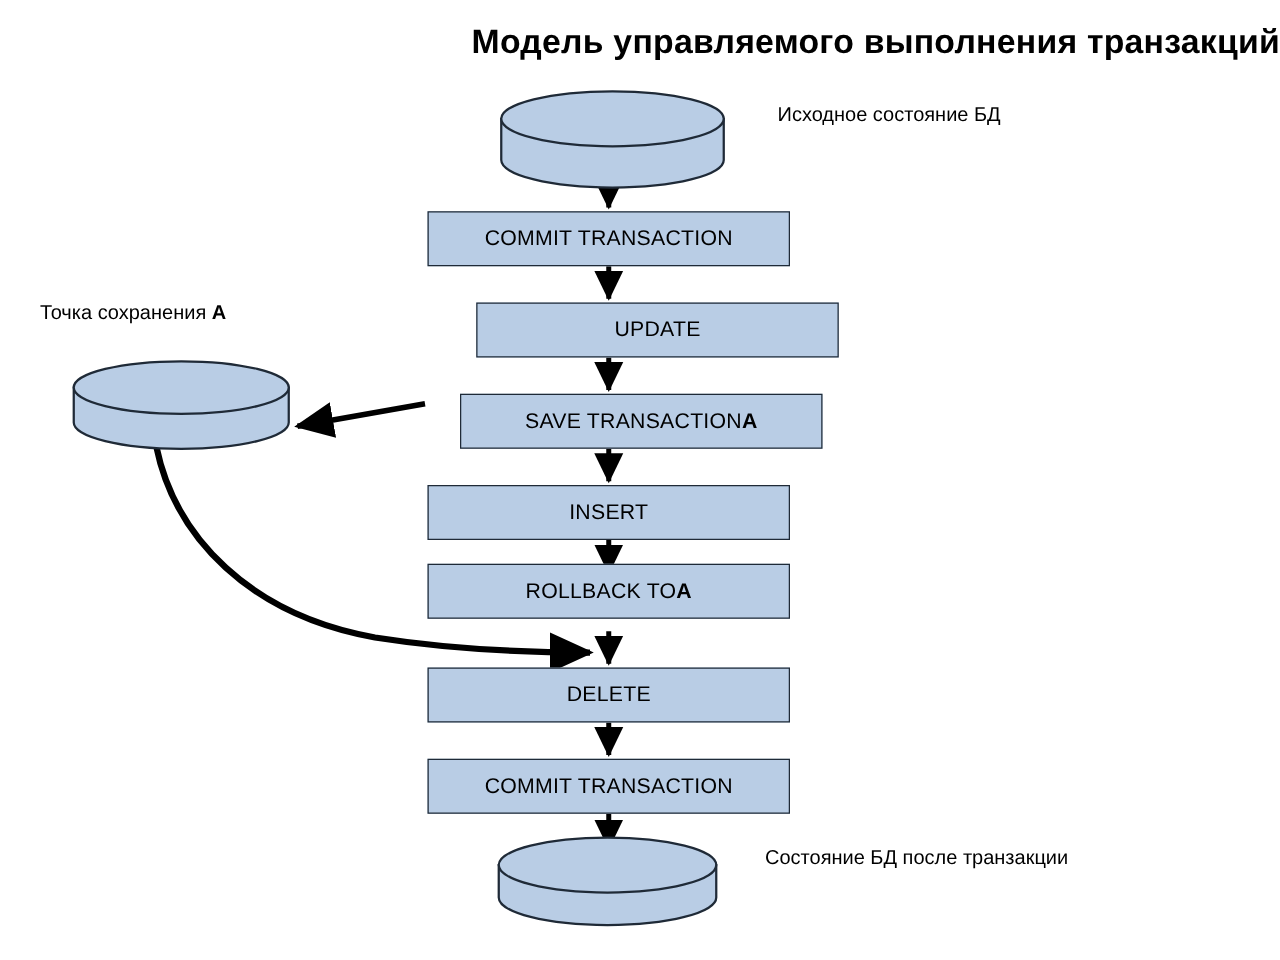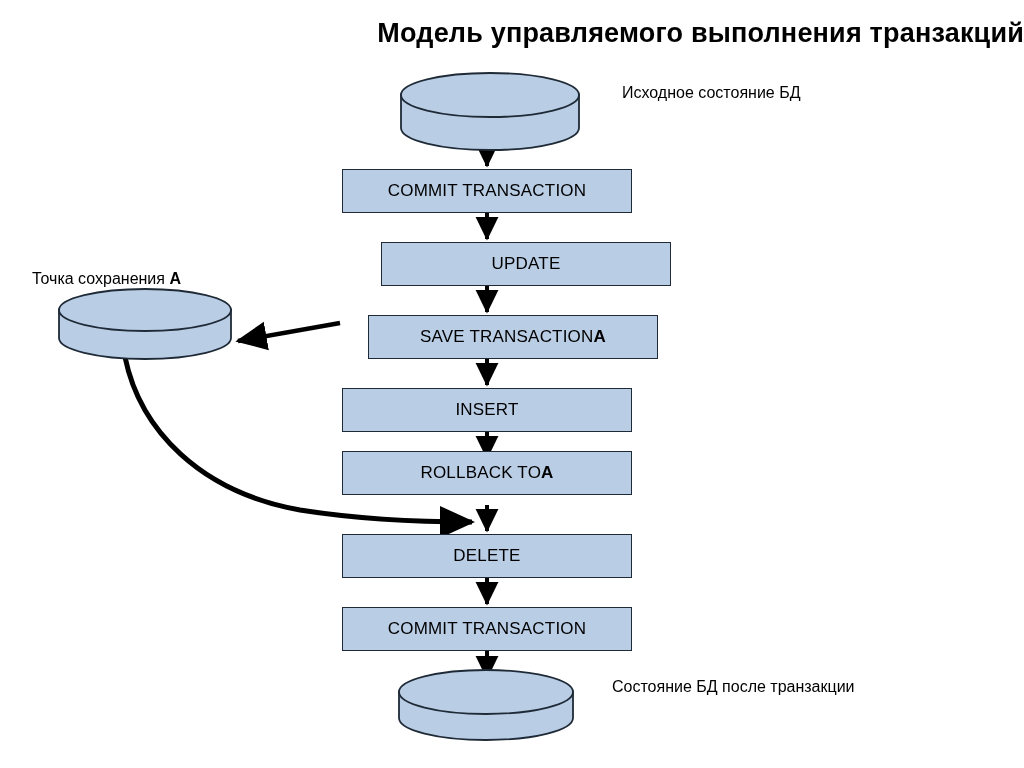--- a/index.html
+++ b/index.html
@@ -149,19 +149,19 @@
       <span class="mark"></span>
   </div>
 
   <div class="step-box" style="top:607px;">
     <span class="lbl">COMMIT TRANSACTION</span>
       <span class="mark"></span>
   </div>
 
   <div class="side-label" style="left:622px; top:84px;">Исходное состояние БД</div>
 
-  <div class="side-label" style="left:32px; top:270px;text-align:right;">
+  <div class="side-label" style="left:32px; top:242px;text-align:right;">
     <span>Точка сохранения </span><span class="mark">A</span>
   </div>
 
   <div class="side-label" style="left:612px; top:678px;">Состояние БД после транзакции</div>
 
 </div>
 
 </body></html>

